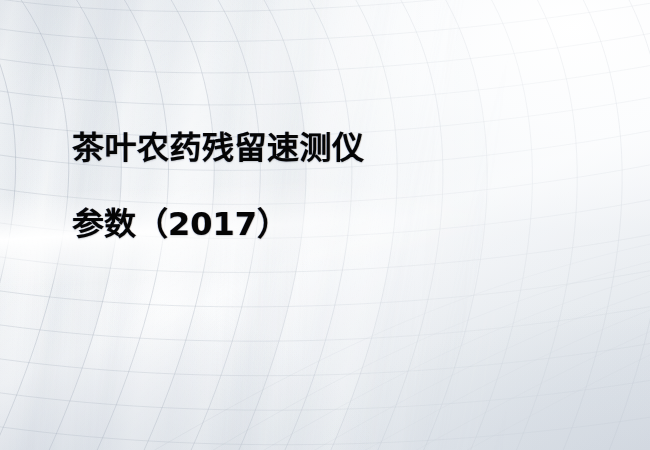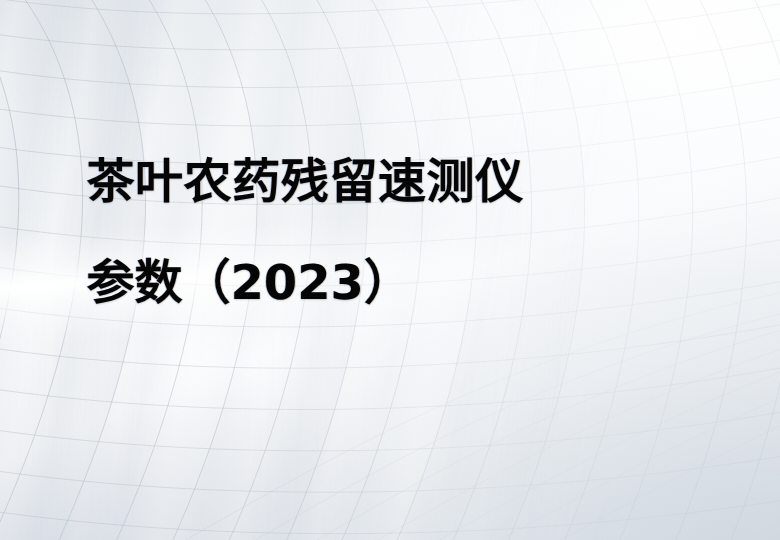--- a/index.html
+++ b/index.html
@@ -101,21 +101,21 @@
   .title-block {
     position: absolute;
     left: 72px;
     top: 132px;
     width: 520px;
   }
 
   .title-line {
     color: #050505;
     font-weight: 700;
-    font-size: 40px;
+    font-size: 32px;
     line-height: 1;
     letter-spacing: 0.5px;
     white-space: nowrap;
     text-shadow:
       -0.6px 0 0 rgba(40,80,180,0.30),
        0.7px 0.4px 0 rgba(120,70,20,0.22),
        0 1px 1.5px rgba(90,100,115,0.28);
   }
 
   .title-line.line-1 { margin-bottom: 44px; }
@@ -214,16 +214,16 @@
         </g>
       </g>
     </svg>
   </div>
 
   <div class="bg-layer bg-sweep"></div>
   <div class="bg-layer bg-vignette"></div>
 
   <div class="title-block">
     <div class="title-line line-1">茶叶农药残留速测仪</div>
-    <div class="title-line line-2">参数（2023）</div>
+    <div class="title-line line-2">参数（2017）</div>
   </div>
 
 </div>
 
 </body></html>

